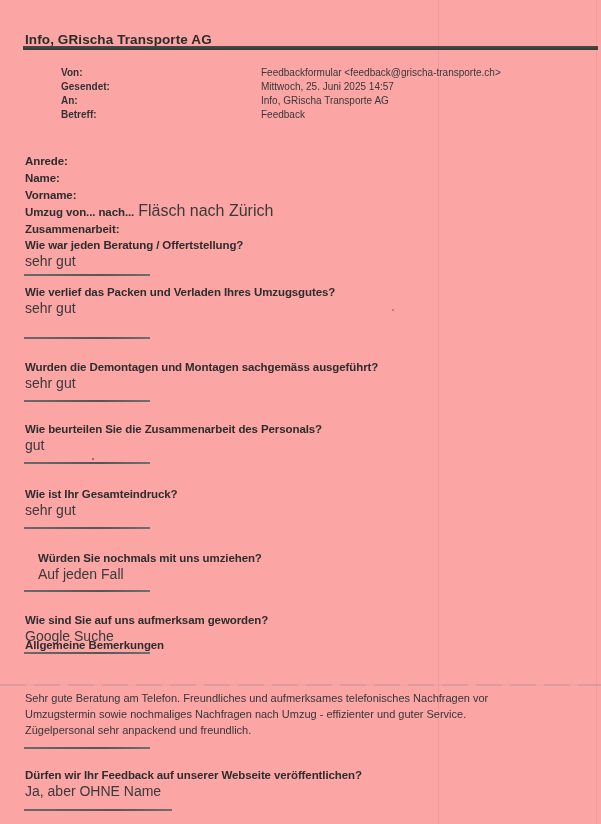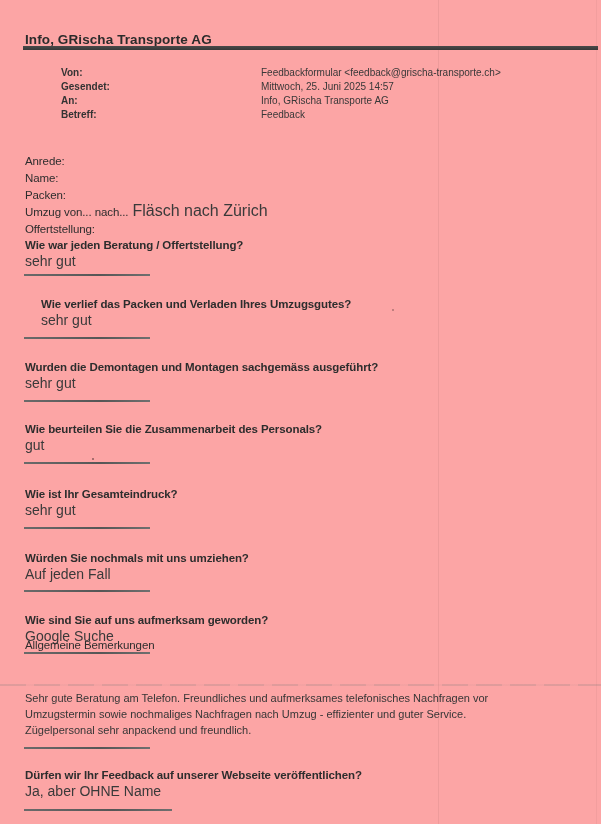--- a/index.html
+++ b/index.html
@@ -49,21 +49,21 @@
     font-size: 10px; line-height: 14px; color: #383838;
   }
   .email-row { display: flex; margin-left: 36px; }
   .email-label { width: 200px; font-weight: 700; color: #333; }
   .email-value { white-space: nowrap; }
   
   .block {
     position: absolute; left: 25px;
     font-size: 11px; line-height: 16px; color: #363636;
   }
-  .b { font-weight: 400; font-size: 11.5px; color: #2d2d2d; letter-spacing: -0.1px; }
+  .b { font-weight: 700; font-size: 11.5px; color: #2d2d2d; letter-spacing: -0.1px; }
   .intro-line .val { margin-left: 4px; font-weight: 400; font-size: 16px; color: #3a3a3a; letter-spacing: 0; }
   .q-block .q { font-weight: 700; font-size: 11.5px; color: #2d2d2d; letter-spacing: -0.1px; }
   .q-block .a { font-weight: 400; font-size: 14px; color: #3a3a3a; }
   .sep {
     position: absolute; left: 24px; width: 126px; height: 2px;
     background: linear-gradient(90deg, #6a6a6a, #565656 60%, #6f6f6f);
   }
   .sep.wide { width: 148px; }
   .remarks-text div { white-space: nowrap; }
 </style>
@@ -101,37 +101,37 @@
   </div>
 
   <div class="block" style="top:152px;">
     <div class="intro-line">
       <span class="b">Anrede:</span><span class="val"></span>
     </div>
     <div class="intro-line">
       <span class="b">Name:</span><span class="val"></span>
     </div>
     <div class="intro-line">
-      <span class="b">Packen:</span><span class="val"></span>
+      <span class="b">Vorname:</span><span class="val"></span>
     </div>
     <div class="intro-line">
       <span class="b">Umzug von... nach...</span><span class="val">Fläsch nach Zürich</span>
     </div>
     <div class="intro-line">
-      <span class="b">Offertstellung:</span><span class="val"></span>
+      <span class="b">Zusammenarbeit:</span><span class="val"></span>
     </div>
     <div class="q-block">
       <div class="q">Wie war jeden Beratung / Offertstellung?</div>
       <div class="a">sehr gut</div>
     </div>
   </div>
 
   <div class="sep" style="top:274px;"></div>
 
-  <div class="block q-block" style="top:296px;margin-left:16px;">
+  <div class="block q-block" style="top:284px;">
     <div class="q">Wie verlief das Packen und Verladen Ihres Umzugsgutes?</div>
     <div class="a">sehr gut</div>
   </div>
   <div class="sep" style="top:337px;"></div>
 
   <div class="block q-block" style="top:359px;">
     <div class="q">Wurden die Demontagen und Montagen sachgemäss ausgeführt?</div>
     <div class="a">sehr gut</div>
   </div>
   <div class="sep" style="top:400px;"></div>
@@ -141,21 +141,21 @@
     <div class="a">gut</div>
   </div>
   <div class="sep" style="top:462px;"></div>
 
   <div class="block q-block" style="top:486px;">
     <div class="q">Wie ist Ihr Gesamteindruck?</div>
     <div class="a">sehr gut</div>
   </div>
   <div class="sep" style="top:527px;"></div>
 
-  <div class="block q-block" style="top:550px;">
+  <div class="block q-block" style="top:550px;margin-left:13px;">
     <div class="q">Würden Sie nochmals mit uns umziehen?</div>
     <div class="a">Auf jeden Fall</div>
   </div>
   <div class="sep" style="top:590px;"></div>
 
   <div class="block q-block" style="top:612px;">
     <div class="q">Wie sind Sie auf uns aufmerksam geworden?</div>
     <div class="a">Google Suche</div>
   </div>
   <div class="sep" style="top:652px;"></div>

